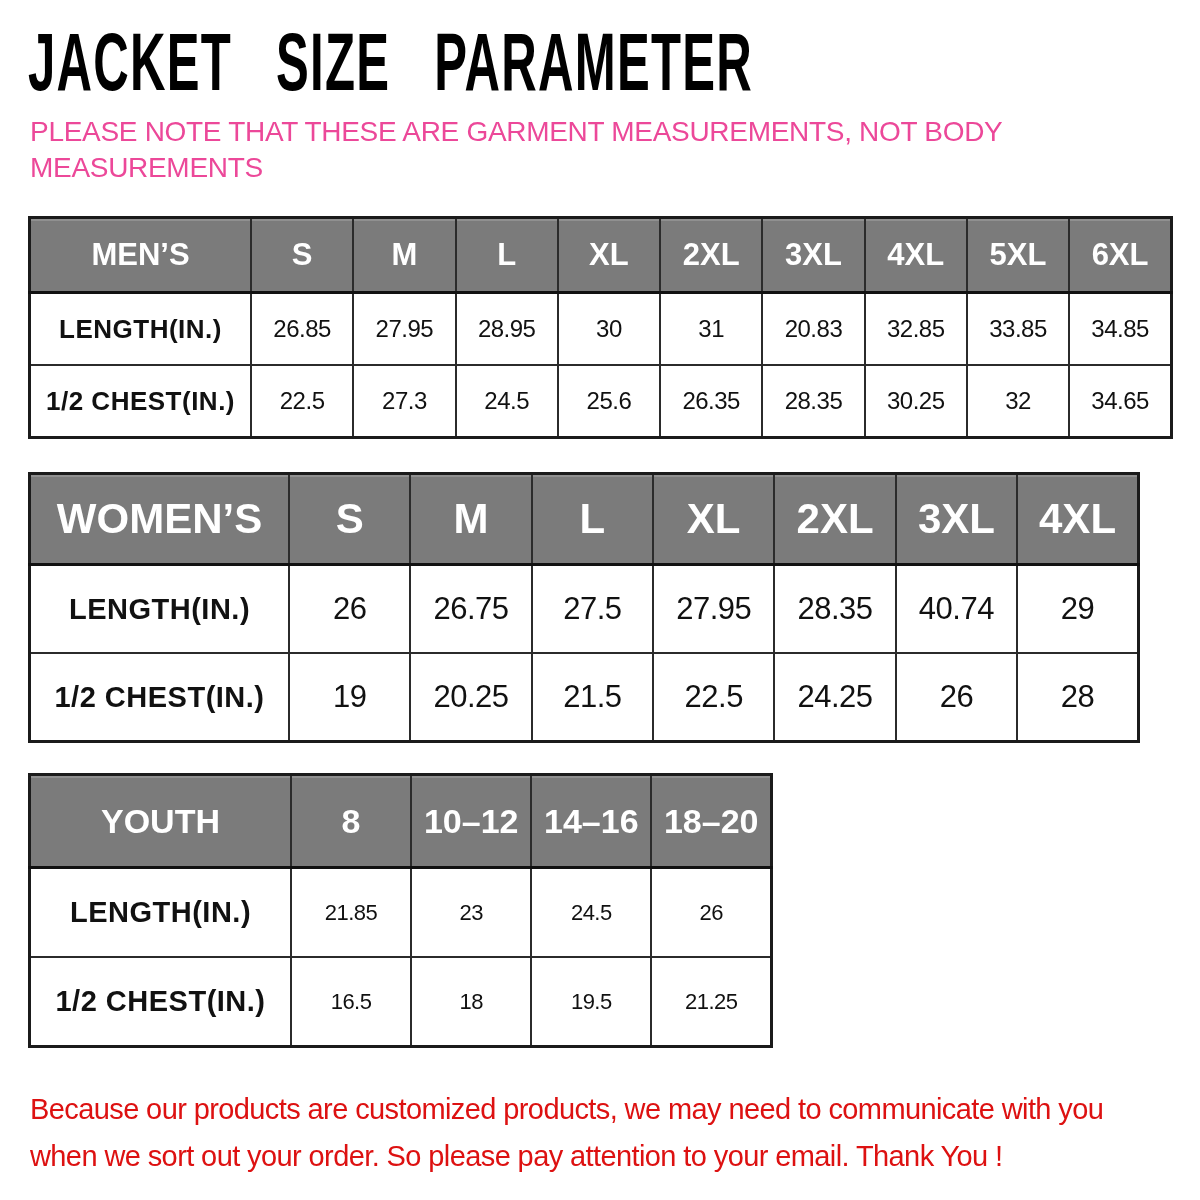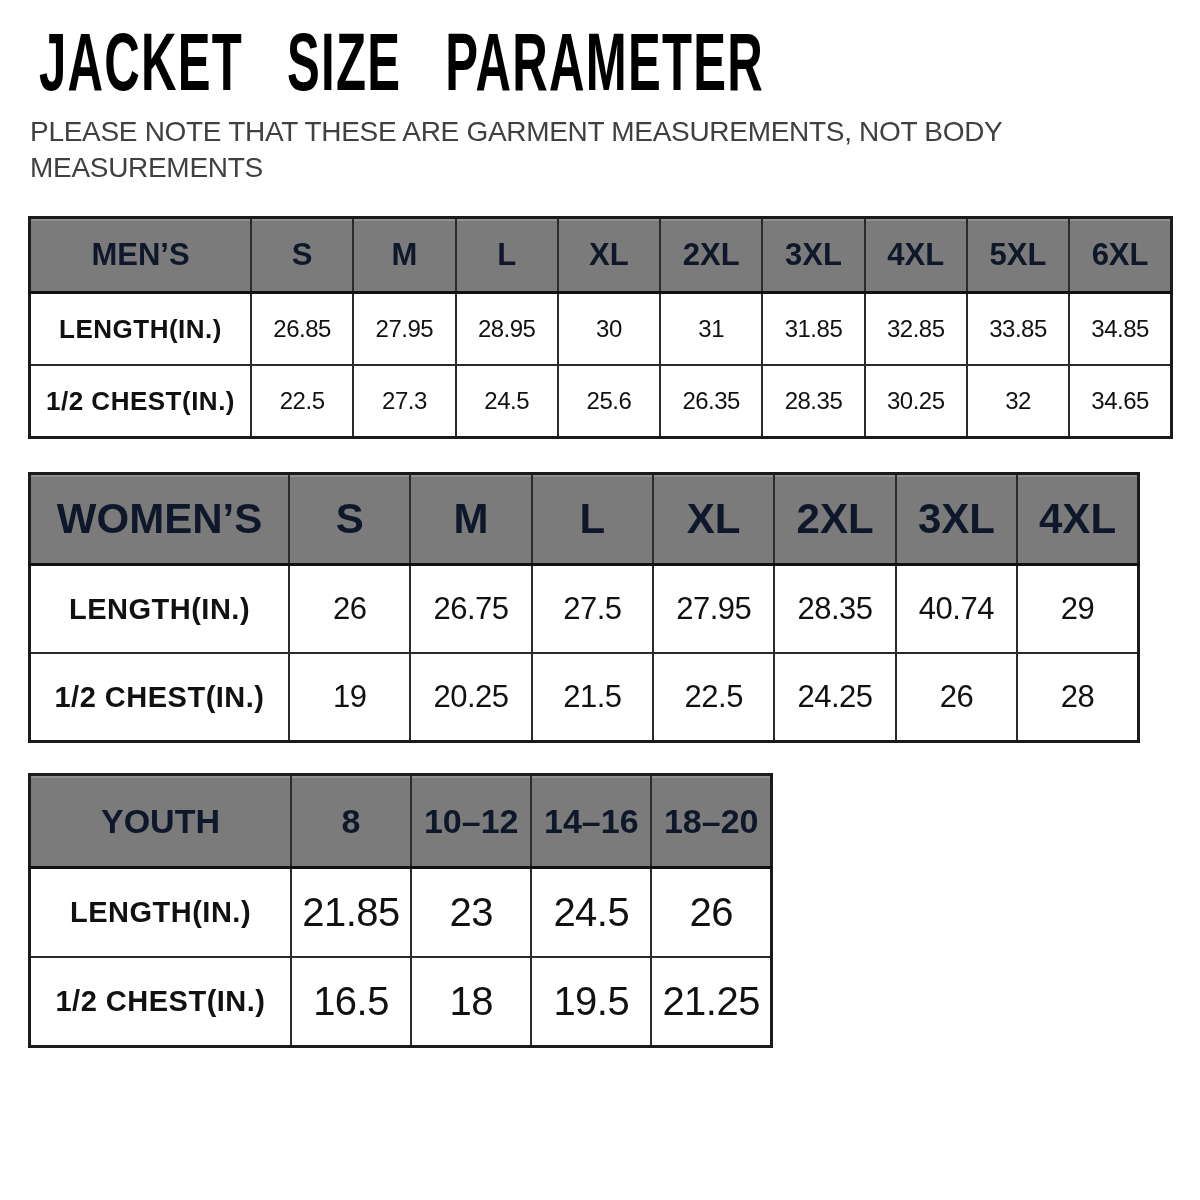--- a/index.html
+++ b/index.html
@@ -16,39 +16,38 @@
   }
   .page {
     padding: 18px 0 0 28px;
   }
 
   
   .title {
     margin: 0;
     height: 88px;
     white-space: nowrap;
-    text-align: center;
   }
   .title-inner {
     display: inline-block;
     font-size: 78px;
     line-height: 88px;
     font-weight: bold;
     letter-spacing: 2px;
     word-spacing: 46px;
     color: #000;
     transform: scale(0.63, 1.05);
     transform-origin: 0 50%;
     white-space: nowrap;
   }
 
   
   .note {
     margin: 8px 0 0 2px;
-    color: #404040;
+    color: #ec4899;
     font-size: 28px;
     line-height: 36px;
     letter-spacing: -0.3px;
     white-space: pre-line;
   }
 
   
   .size-table {
     border-collapse: collapse;
     table-layout: fixed;
@@ -57,21 +56,21 @@
   .size-table th,
   .size-table td {
     border: 2px solid #2b2b2b;
     text-align: center;
     vertical-align: middle;
     padding: 0;
     overflow: hidden;
   }
   .size-table thead th {
     background: #7b7b7b;
-    color: #0f172a;
+    color: #ffffff;
     font-weight: bold;
     border-bottom: 3px solid #111;
     box-shadow: inset 0 2px 0 rgba(255,255,255,0.16);
   }
   .size-table tbody td {
     color: #111;
     background: #ffffff;
   }
   .row-label {
     font-weight: bold;
@@ -93,21 +92,21 @@
   .t1 { width: 1112px; margin-top: 33px; }
   .t1 .label-col { width: 257px; }
   .t1 thead th { height: 88px; font-size: 42px; }
   .t1 tbody td { height: 86px; font-size: 31px; }
   .t1 .row-label { font-size: 29px; }
 
   
   .t2 { width: 745px; margin-top: 30px; }
   .t2 .label-col { width: 259px; }
   .t2 thead th { height: 90px; font-size: 34px; }
-  .t2 tbody td { height: 87px; font-size: 40px; }
+  .t2 tbody td { height: 87px; font-size: 22px; }
   .t2 .row-label { font-size: 29px; }
 
   
   .footer-para {
     margin: 38px 0 0 2px;
     width: 1165px;
     color: #dd1111;
     font-size: 29px;
     line-height: 47px;
     letter-spacing: -0.6px;
@@ -141,21 +140,21 @@
           </tr>
         </thead>
         <tbody>
           <tr>
             <td class="row-label">LENGTH(IN.)</td>
             <td>26.85</td>
             <td>27.95</td>
             <td>28.95</td>
             <td>30</td>
             <td>31</td>
-            <td>31.85</td>
+            <td>20.83</td>
             <td>32.85</td>
             <td>33.85</td>
             <td>34.85</td>
           </tr>
           <tr>
             <td class="row-label">1/2 CHEST(IN.)</td>
             <td>22.5</td>
             <td>27.3</td>
             <td>24.5</td>
             <td>25.6</td>
@@ -225,14 +224,16 @@
             <td class="row-label">1/2 CHEST(IN.)</td>
             <td>16.5</td>
             <td>18</td>
             <td>19.5</td>
             <td>21.25</td>
           </tr>
         </tbody>
       </table>
     </div>
 
+  <p class="footer-para">Because our products are customized products, we may need to communicate with you
+when we sort out your order. So please pay attention to your email. Thank You !</p>
 
 </div>
 
 </body></html>

